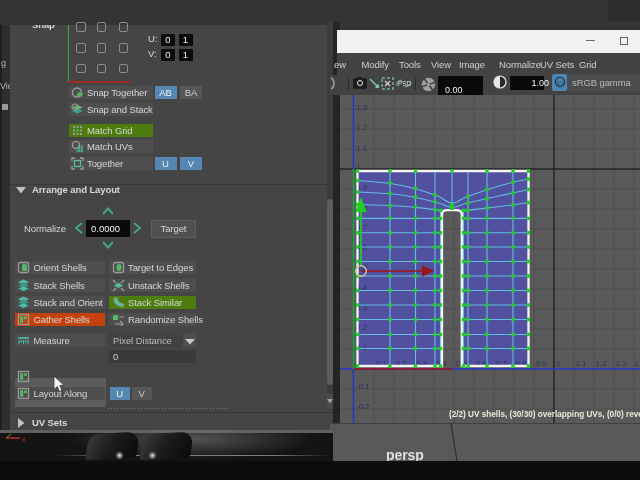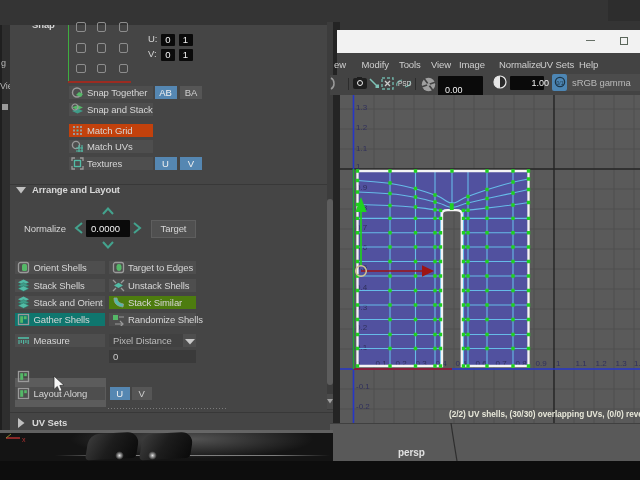--- a/index.html
+++ b/index.html
@@ -46,31 +46,31 @@
       <path d="M5,9l5,2 2-3-4-2Z" fill="#55b868"></path>
     </svg>
 <div class="blue" style="left:154.5px;top:86px;width:22px;height:13px">AB</div>
 <div class="gbtn" style="left:180px;top:86px;width:22px;height:13px">BA</div>
 <div class="btn" style="left:69px;top:102.5px;width:83.5px;height:13px;background:#4e4e4e;padding-left:18px">Snap and Stack</div>
     <svg style="position:absolute;left:70.5px;top:102.5px" width="13" height="13" viewBox="0 0 13 13">
       <path d="M6.5,2 12,4.5 6.5,7 1,4.5Z" fill="#55b868"></path>
       <path d="M6.5,5.5 12,8 6.5,10.5 1,8Z" fill="#3f9c88"></path>
       <circle cx="4" cy="4" r="3" fill="none" stroke="#9a9a9a" stroke-width="1.2"></circle>
     </svg>
-<div class="btn" style="left:69px;top:123.5px;width:83.5px;height:13px;background:#c2410c;padding-left:18px">Match Grid</div>
+<div class="btn" style="left:69px;top:123.5px;width:83.5px;height:13px;background:#4d7c0f;padding-left:18px">Match Grid</div>
     <svg style="position:absolute;left:70.5px;top:123.5px" width="13" height="13" viewBox="0 0 13 13">
       <path d="M2,2h2v2H2ZM5.5,2h2v2h-2ZM9,2h2v2H9ZM2,5.5h2v2H2ZM9,5.5h2v2H9ZM2,9h2v2H2ZM5.5,9h2v2h-2ZM9,9h2v2H9Z" fill="#9a9a9a"></path>
       <rect x="5.5" y="5.5" width="2" height="2" fill="#52bca6"></rect>
     </svg>
 <div class="btn" style="left:69px;top:140px;width:83.5px;height:13px;background:#4e4e4e;padding-left:18px">Match UVs</div>
     <svg style="position:absolute;left:70.5px;top:140px" width="13" height="13" viewBox="0 0 13 13">
       <circle cx="5" cy="5" r="3.6" fill="none" stroke="#9a9a9a" stroke-width="1.4"></circle>
       <path d="M5,11h7M5,8h7M8,5v7M11,5v7" stroke="#52bca6" stroke-width="1.1"></path>
     </svg>
-<div class="btn" style="left:69px;top:156.5px;width:83.5px;height:13.5px;background:#4e4e4e;padding-left:18px">Textures</div>
+<div class="btn" style="left:69px;top:156.5px;width:83.5px;height:13.5px;background:#4e4e4e;padding-left:18px">Together</div>
     <svg style="position:absolute;left:70.5px;top:156.5px" width="13" height="13" viewBox="0 0 13 13">
       <path d="M1,4V1h3M9,1h3v3M12,9v3H9M4,12H1V9" stroke="#9a9a9a" stroke-width="1.3" fill="none"></path>
       <rect x="3.5" y="3.5" width="6" height="6" fill="none" stroke="#52bca6" stroke-width="1.3"></rect>
     </svg>
 <div class="blue" style="left:154.5px;top:156.5px;width:22px;height:13.5px">U</div>
 <div class="blue" style="left:180px;top:156.5px;width:22px;height:13.5px">V</div>
 <div class="abs" style="left:10px;top:184px;width:323px;height:1px;background:#383838"></div>
 <svg class="abs" style="left:16px;top:186.5px" width="10" height="7">
       <path d="M0,0h10l-5,6.5z" fill="#c0c0c0"></path>
     </svg>
@@ -114,21 +114,21 @@
 <div class="btn" style="left:14.5px;top:295.8px;width:90.5px;height:13px;background:#4e4e4e;padding-left:19px">Stack and Orient</div>
     <svg style="position:absolute;left:17px;top:295.8px" width="13" height="13" viewBox="0 0 13 13">
       <path d="M6.5,0.5 12,3.2 6.5,5.9 1,3.2Z" fill="#52bca6"></path>
       <path d="M6.5,3.7 12,6.4 6.5,9.1 1,6.4Z" fill="#3f9c88" stroke="#2c6e60" stroke-width=".5"></path>
       <path d="M6.5,6.9 12,9.6 6.5,12.3 1,9.6Z" fill="#52bca6" stroke="#2c6e60" stroke-width=".5"></path>
     </svg>
 <div class="btn" style="left:109px;top:295.8px;width:87px;height:13px;background:#4d7c0f;padding-left:19px">Stack Similar</div>
     <svg style="position:absolute;left:111.5px;top:295.8px" width="13" height="13" viewBox="0 0 13 13">
       <path d="M2,2c0,5 2,8 9,9l0.5-3c-5,-1 -6,-3 -6.5,-6Z" fill="#52bca6" stroke="#9a9a9a" stroke-width=".8"></path>
     </svg>
-<div class="btn" style="left:14.5px;top:313.4px;width:90.5px;height:13px;background:#0f766e;padding-left:19px">Gather Shells</div>
+<div class="btn" style="left:14.5px;top:313.4px;width:90.5px;height:13px;background:#c2410c;padding-left:19px">Gather Shells</div>
     <svg style="position:absolute;left:17px;top:313.4px" width="13" height="13" viewBox="0 0 13 13">
       <rect x="1.5" y="1.5" width="10" height="10" fill="none" stroke="#9a9a9a" stroke-width="1.3"></rect>
       <rect x="3.2" y="3.2" width="2.8" height="6.6" fill="#55b868"></rect>
       <rect x="6.8" y="3.2" width="2.8" height="3" fill="#55b868"></rect>
     </svg>
 <div class="btn" style="left:109px;top:313.4px;width:87px;height:13px;background:#4e4e4e;padding-left:19px">Randomize Shells</div>
     <svg style="position:absolute;left:111.5px;top:313.4px" width="13" height="13" viewBox="0 0 13 13">
       <rect x="1" y="2" width="5" height="5" fill="#55b868"></rect>
       <path d="M3,11h8M8,8l3,3-3,3M7,4h5" stroke="#9a9a9a" stroke-width="1.2" fill="none"></path>
     </svg>
@@ -175,21 +175,21 @@
 <div class="abs" style="left:586px;top:39.5px;width:8.5px;height:1.5px;background:#677067"></div>
 <div class="abs" style="left:619.5px;top:36.5px;width:8.5px;height:8.5px;border:1.2px solid #5a665a"></div>
 <div class="abs" style="left:337px;top:53px;width:303px;height:22px;background:#434343"></div>
 <div class="lbl" style="left:334px;top:59px;color:#cfcfcf">ew</div>
 <div class="lbl" style="left:361.5px;top:59px;color:#cfcfcf">Modify</div>
 <div class="lbl" style="left:399px;top:59px;color:#cfcfcf">Tools</div>
 <div class="lbl" style="left:431px;top:59px;color:#cfcfcf">View</div>
 <div class="lbl" style="left:459px;top:59px;color:#cfcfcf">Image</div>
 <div class="lbl" style="left:499px;top:59px;color:#cfcfcf">Normalize</div>
 <div class="lbl" style="left:540px;top:59px;color:#cfcfcf">UV Sets</div>
-<div class="lbl" style="left:579px;top:59px;color:#cfcfcf">Help</div>
+<div class="lbl" style="left:579px;top:59px;color:#cfcfcf">Grid</div>
 <div class="abs" style="left:337px;top:75px;width:303px;height:20px;background:#434343"></div>
 <div class="abs" style="left:330px;top:75px;width:7px;height:20px;background:#434343"></div>
 <svg class="abs" style="left:330px;top:77px" width="6" height="13">
       <path d="M1,1c4,2 4,9 0,11" stroke="#9a9a9a" stroke-width="1.5" fill="none"></path>
     </svg>
 <div class="abs" style="left:347.5px;top:77.5px;width:1px;height:12px;background:#2c2c2c"></div>
 <div class="abs" style="left:353px;top:78px;width:13.5px;height:10.5px;background:#1e1e1e;border-radius:2px"></div>
 <div class="abs" style="left:357px;top:76.5px;width:5px;height:2px;background:#1e1e1e"></div>
 <div class="abs" style="left:356.5px;top:79.5px;width:6.5px;height:6.5px;border:1.7px solid #ececec;border-radius:50%"></div>
 <svg class="abs" style="left:369px;top:78px" width="11" height="11">
@@ -273,21 +273,21 @@
       <path d="M82,170.3L94,176L82,181.7Z" fill="#9e1414"></path>
       <path d="M21,171V117" stroke="#1fd11f" stroke-width="1.7"></path>
       <path d="M15.3,117L26.7,117L21,102Z" fill="#1fd11f"></path>
       <circle cx="21" cy="176" r="5.3" stroke="#d2c490" stroke-width="1.5" fill="none"></circle>
       <text x="109" y="322" font-size="8.2" font-weight="bold" font-family="Liberation Sans, sans-serif" fill="#e8e8da">(2/2) UV shells, (30/30) overlapping UVs, (0/0) revers</text>
     </svg>
 <div class="abs" style="left:330px;top:423px;width:310px;height:38px;background:#595959;border-top:1px solid #404040"></div>
 <svg class="abs" style="left:448px;top:423px" width="12" height="38">
       <path d="M3,0C5,14 7,26 9,38" stroke="#2e2e2e" stroke-width="1.2" fill="none"></path>
     </svg>
-<div class="lbl" style="left:398px;top:446.5px;color:#e0e0e0;font-size:10px;font-weight:bold">persp</div>
+<div class="lbl" style="left:386px;top:446.5px;color:#e0e0e0;font-size:14px;font-weight:bold">persp</div>
 <div class="abs" style="left:0;top:461px;width:640px;height:19px;background:#0d0d0d"></div>
 <div class="abs" style="left:0;top:430px;width:333px;height:31px;background:#141414"></div>
 <div class="abs" style="left:40px;top:430px;width:280px;height:31px;background:radial-gradient(ellipse 160px 26px at 152px 9px, rgba(125,125,125,.6), rgba(125,125,125,0) 76%)"></div>
 <div class="abs" style="left:0;top:430px;width:333px;height:2.5px;background:#6e6e6e;opacity:.85"></div>
 <div class="abs" style="left:55px;top:454.5px;width:275px;height:1.6px;background:linear-gradient(90deg,rgba(150,150,150,0),rgba(150,150,150,.8) 20%,rgba(150,150,150,.8) 80%,rgba(150,150,150,0))"></div>
 <div class="abs" style="left:87px;top:433px;width:51px;height:26px;background:linear-gradient(115deg,#3c3c3c 0%,#1d1d1d 45%,#0a0a0a 100%);border-radius:10px 13px 4px 4px;transform:rotate(-3deg) skewX(-12deg)"></div>
 <div class="abs" style="left:114px;top:450.5px;width:11px;height:9px;background:radial-gradient(circle,#e2e2e2 0%,#8a8a8a 26%,rgba(40,40,40,0) 60%)"></div>
 <div class="abs" style="left:141px;top:433px;width:51px;height:26px;background:linear-gradient(115deg,#3c3c3c 0%,#1d1d1d 45%,#0a0a0a 100%);border-radius:10px 13px 4px 4px;transform:rotate(-3deg) skewX(-12deg)"></div>
 <div class="abs" style="left:147px;top:450.5px;width:11px;height:9px;background:radial-gradient(circle,#e2e2e2 0%,#8a8a8a 26%,rgba(40,40,40,0) 60%)"></div>
 <svg class="abs" style="left:4px;top:432px" width="26" height="12">

